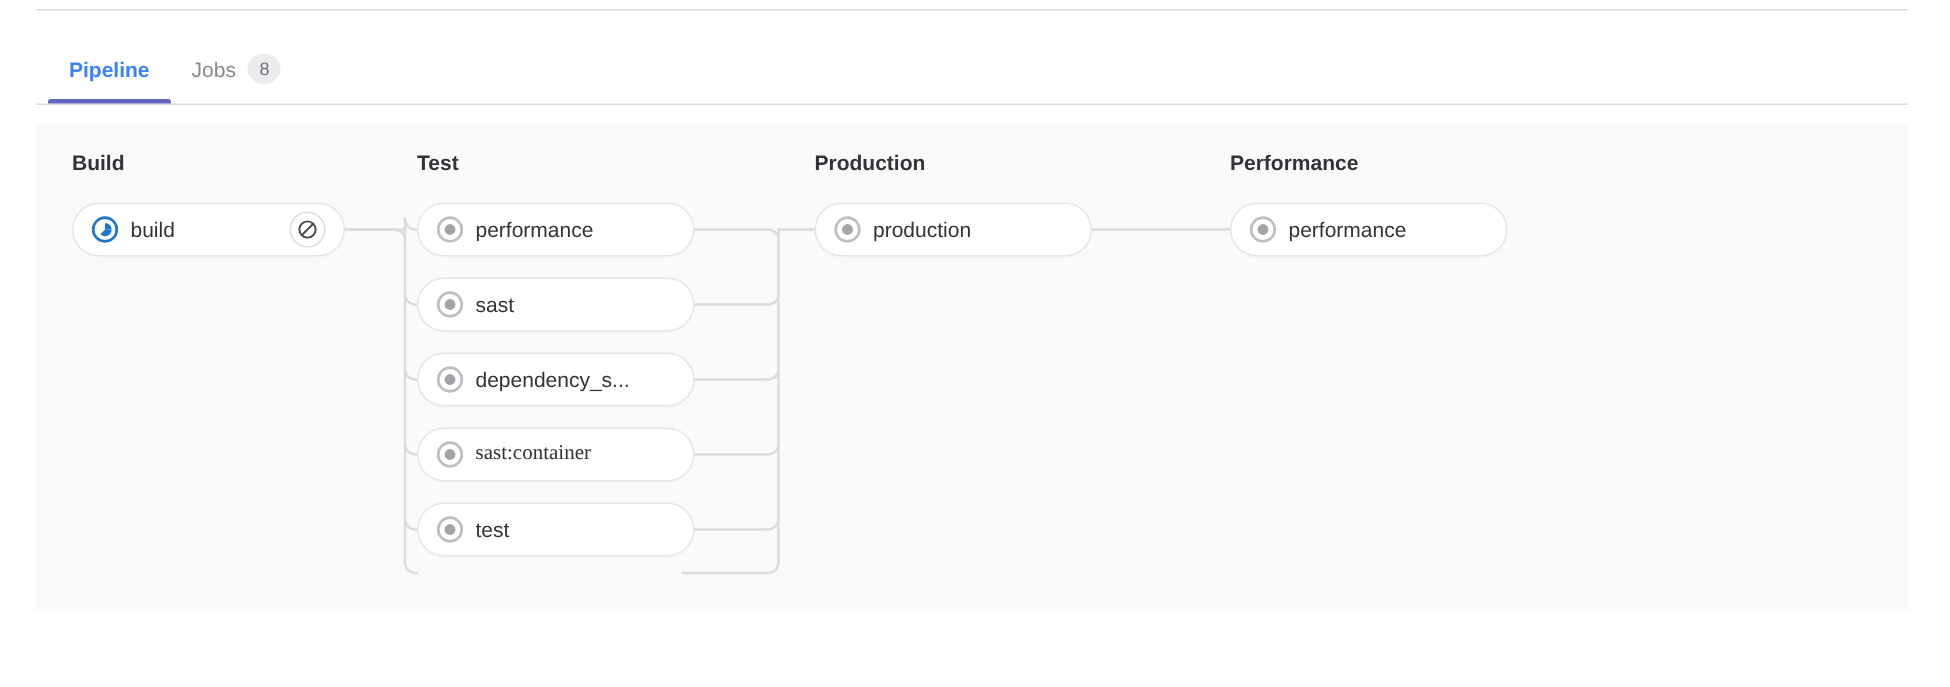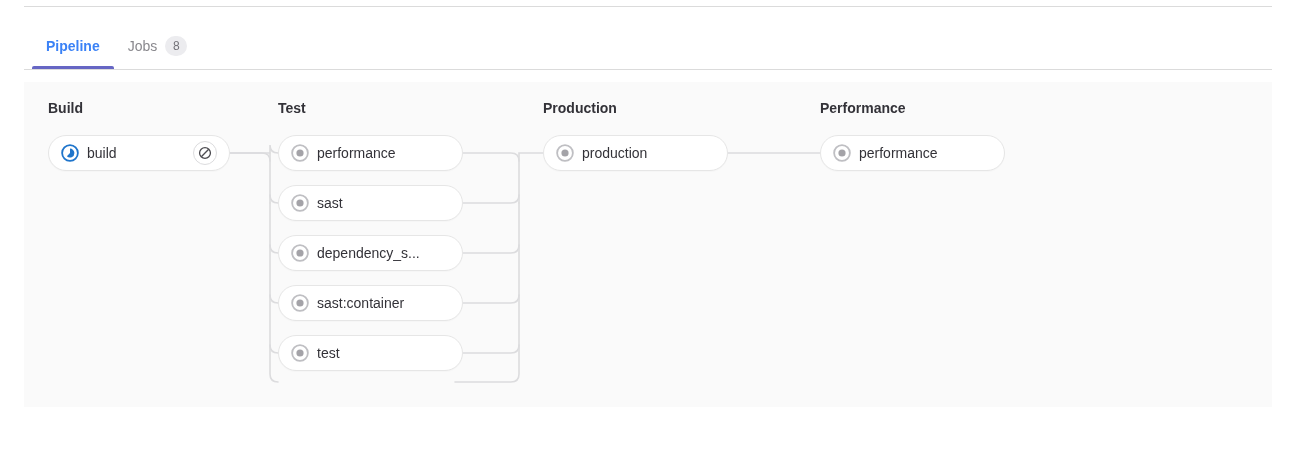--- a/index.html
+++ b/index.html
@@ -288,21 +288,21 @@
           <div class="job" style="width:185px;">
             <span class="job-link">
               <svg class="status" viewBox="0 0 16 16">
                 <circle cx="8" cy="8" r="7" fill="none" stroke="#bfbfc3" stroke-width="1.6"></circle>
                 <circle cx="8" cy="8" r="3.2" fill="#a4a3a8"></circle>
               </svg>
               <span class="job-name">dependency_s...</span>
             </span>
           </div>
 
-          <div class="job" style="width:185px;">
+          <div class="job" style="width:185px;font-family:Liberation Serif, serif;">
             <span class="job-link">
               <svg class="status" viewBox="0 0 16 16">
                 <circle cx="8" cy="8" r="7" fill="none" stroke="#bfbfc3" stroke-width="1.6"></circle>
                 <circle cx="8" cy="8" r="3.2" fill="#a4a3a8"></circle>
               </svg>
               <span class="job-name">sast:container</span>
             </span>
           </div>
 
           <div class="job" style="width:185px;">

